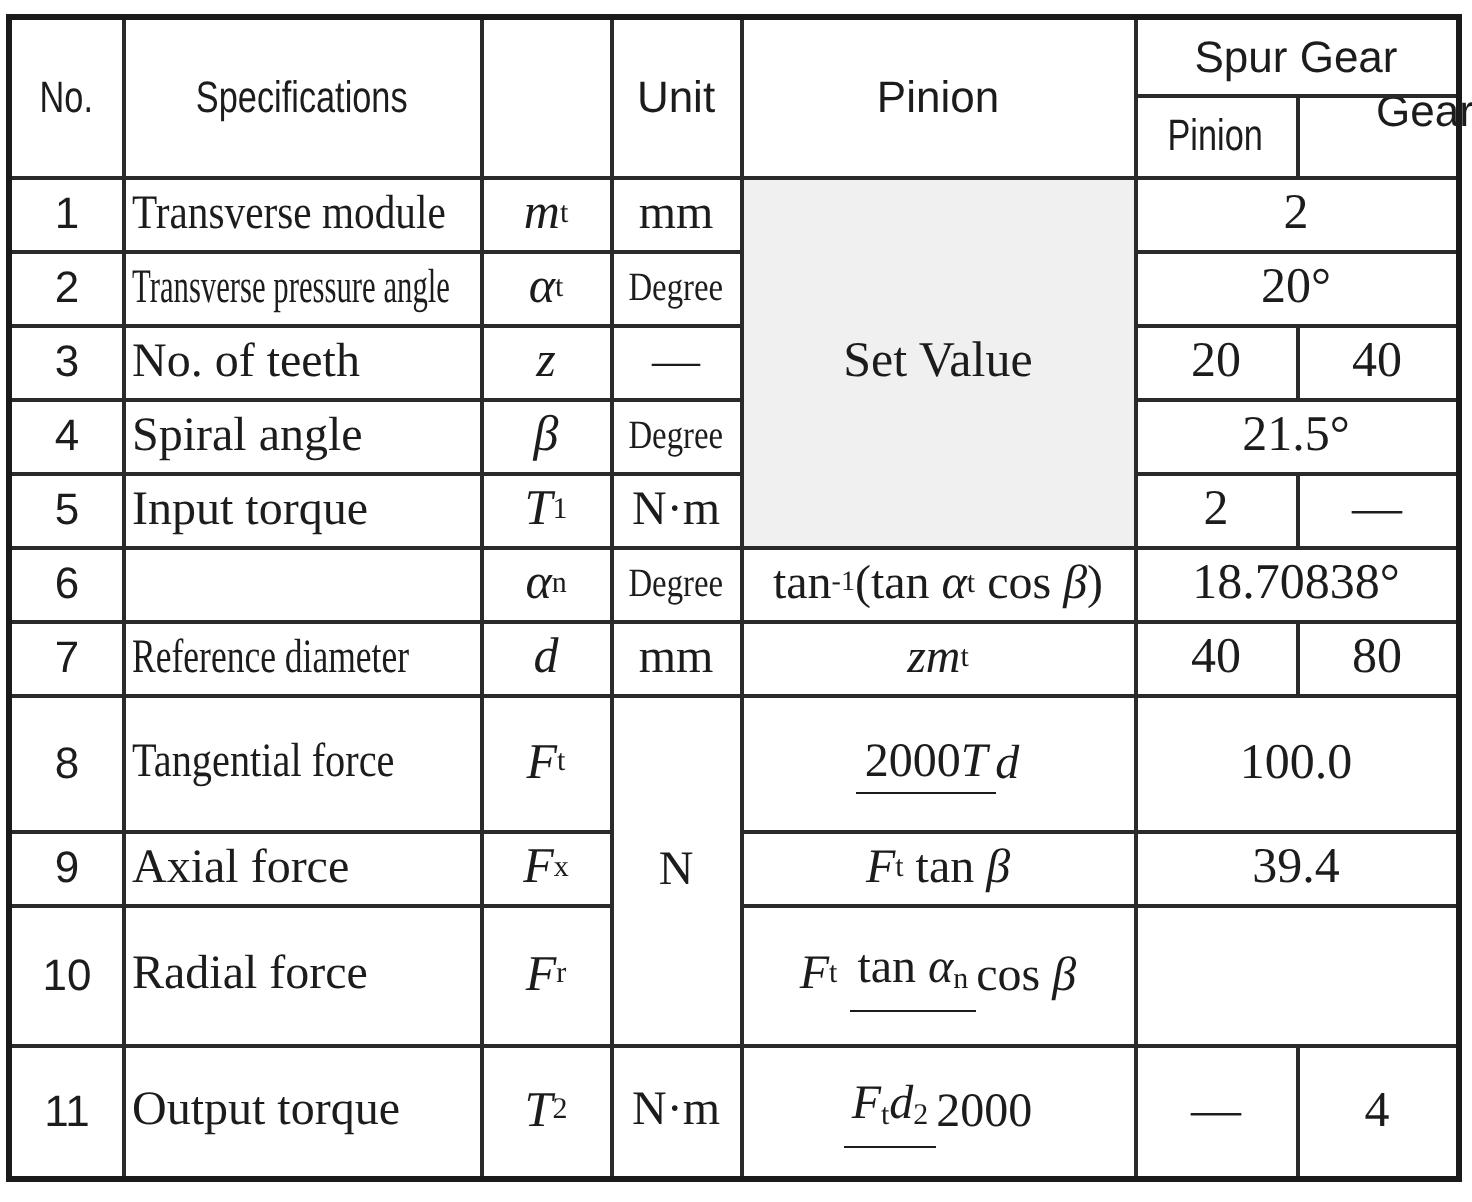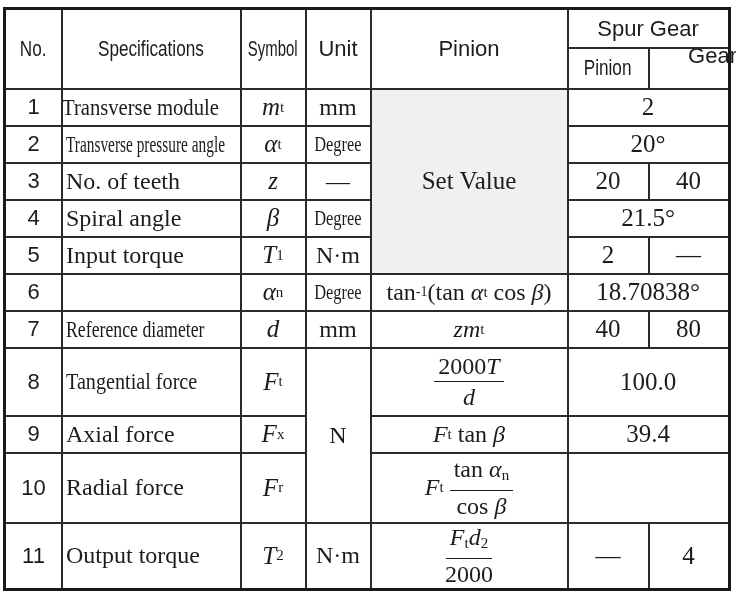--- a/index.html
+++ b/index.html
@@ -24,41 +24,38 @@
   .num { font-family: "Liberation Sans", sans-serif; font-size: 22px; }
   .spec { font-family: "Liberation Serif", serif; font-size: 24px; justify-content: flex-start; padding-left: 4px; }
   .spec .cond { display: inline-block; transform-origin: left center; }
   .sym { font-family: "Liberation Serif", serif; font-size: 25px; font-style: italic; }
   .sym sub { font-style: normal; font-size: 15px; vertical-align: -3px; }
   .unit { font-family: "Liberation Serif", serif; font-size: 24px; }
   .unit-small { font-family: "Liberation Serif", serif; font-size: 20px; display:inline-block; transform: scaleX(0.82); }
   .val { font-family: "Liberation Serif", serif; font-size: 25px; }
   .formula { font-family: "Liberation Serif", serif; font-size: 24px; }
   .it { font-style: italic; }
-  .frac { display: inline-flex; flex-direction: column; align-items: center; vertical-align: middle; }
+  .frac { display: inline-flex; flex-direction: row; align-items: center; vertical-align: middle; }
   .frac .n { padding: 0 4px 1px 4px; border-bottom: 1.5px solid #1c1c1c; line-height: 28px; }
   .frac .d { line-height: 30px; }
   sub.s { font-size: 15px; vertical-align: -3px; font-style: normal; }
   sup.s { font-size: 14px; vertical-align: 8px; }
   .shade { background: #f0f0f0; }
 </style>
 </head>
 <body>
 
 <div class="tbl">
 
   <div class="cell sans hdr" style="left:0;top:0;width:55px;height:78px;">
       <span class="hdr-cond">No.</span>
     </div>
   <div class="cell sans hdr" style="left:56px;top:0;width:178px;height:78px;">
       <span class="hdr-cond">Specifications</span>
     </div>
-  <div class="cell sans hdr" style="left:235px;top:0;width:64px;height:78px;">
-      <span class="hdr-cond" style="transform:scaleX(0.68)">Symbol</span>
-    </div>
   <div class="cell sans hdr" style="left:300px;top:0;width:64px;height:78px;">
       <span>Unit</span>
     </div>
   <div class="cell sans hdr" style="left:365px;top:0;width:196px;height:78px;">
       <span>Pinion</span>
     </div>
   <div class="cell sans hdr" style="left:562px;top:0;width:160px;height:37px;">
       <span>Spur Gear</span>
     </div>
   <div class="cell sans hdr" style="left:562px;top:38px;width:80px;height:40px;">
@@ -68,21 +65,21 @@
       <span>Gear</span>
     </div>
 
   <div class="cell serif shade" style="left:365px;top:79px;width:196px;height:184px;font-size:25px;">
     <span>Set Value</span>
   </div>
 
   <div class="cell num" style="left:0;top:79px;width:55px;height:36px;">
       <span>1</span>
     </div>
-  <div class="cell spec" style="left:56px;top:79px;width:178px;height:36px;justify-content:center;">
+  <div class="cell spec" style="left:56px;top:79px;width:178px;height:36px;">
       <span class="cond" style="transform:scaleX(0.86)">Transverse module</span>
     </div>
   <div class="cell sym" style="left:235px;top:79px;width:64px;height:36px;">
       <span>m</span>
       <sub>t</sub>
     </div>
   <div class="cell unit" style="left:300px;top:79px;width:64px;height:36px;">
       <span>mm</span>
     </div>
   <div class="cell val" style="left:562px;top:79px;width:160px;height:36px;">

